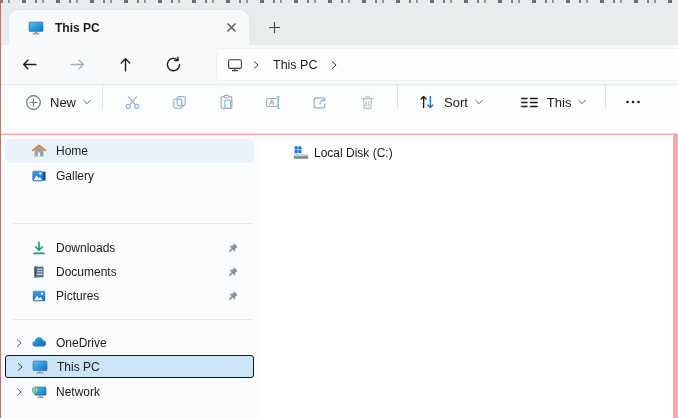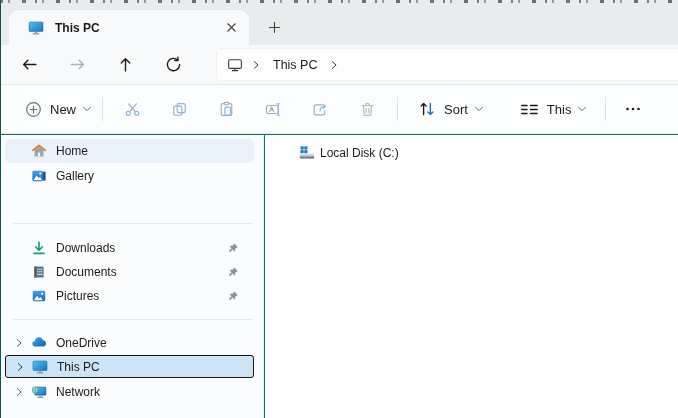--- a/index.html
+++ b/index.html
@@ -1,18 +1,18 @@
 <!DOCTYPE html>
 <html><head>
 <meta charset="utf-8">
 <style>
   * { margin:0; padding:0; box-sizing:border-box; }
   html,body { width:678px; height:418px; overflow:hidden; background:#fff;
     font-family:"Liberation Sans", sans-serif; color:#1b1b1b; }
-  .window { position:relative; width:678px; height:418px; background:#0f766e;
+  .window { position:relative; width:678px; height:418px; background:#fca5a5;
     border-left:1px solid rgba(0,0,0,.28); overflow:hidden; }
 
   
   .tabbar { position:absolute; left:0; top:0; width:678px; height:45px; background:#e9eced; }
   .fragments { position:absolute; left:0; top:0; width:678px; height:3px; opacity:.75;
     background:repeating-linear-gradient(90deg,#54585c 0 2px,transparent 2px 7px,#7a7e82 7px 9px,transparent 9px 21px,#45484c 21px 25px,transparent 25px 34px); }
   .tab { position:absolute; left:8px; top:10px; width:240px; height:35px; background:#f7f9fa;
     border-radius:9px 9px 0 0; display:flex; align-items:center; padding:0 6px 0 19px;
     box-shadow:0 -1px 1px rgba(0,0,0,.04); }
   .tab-title { font-size:12px; font-weight:700; margin-left:11px; flex:1; }
@@ -27,21 +27,21 @@
   .nav-btn { width:34px; height:34px; display:flex; align-items:center; justify-content:center;
     border-radius:4px; margin-right:14px; flex:0 0 auto; }
   .addressbar { height:31px; flex:1 1 auto; margin-left:13px; margin-right:-8px; background:#fdfdfe;
     border-radius:4px; display:flex; align-items:center; padding-left:10px;
     box-shadow:0 0 0 1px rgba(0,0,0,.03); }
   .addr-crumb { font-size:12.5px; margin:0 4px; }
   .addr-chev { margin:0 8px; display:flex; }
 
   
   .toolbar { position:absolute; left:0; top:85px; width:678px; height:49px; background:#fcfdfd;
-    border-bottom:1px solid #e4e6e8; display:flex; align-items:center; padding-left:20px; }
+    border-bottom:1px solid #e4e6e8; display:flex; padding-left:20px; }
   .tb-new { display:flex; align-items:center; height:34px; padding:0 4px; border-radius:4px; }
   .tb-new-label { font-size:13px; color:#191919; margin:0 6px 0 8px; }
   .tb-sep { width:1px; height:24px; background:#e0e3e5; margin:0 6px; flex:0 0 auto; }
   .tb-ib { width:47px; height:34px; display:flex; align-items:center; justify-content:center;
     border-radius:4px; flex:0 0 auto; }
   .tb-group { display:flex; align-items:center; height:34px; border-radius:4px; padding:0 6px; }
   .tb-group-label { font-size:13px; margin:0 6px 0 8px; }
   .tb-sort { margin-left:8px; } .tb-view { margin-left:24px; }
   .tb-sep3 { margin-left:12px; }
   .tb-more { width:34px; height:34px; margin-left:4px; display:flex; align-items:center; justify-content:center; border-radius:4px; }
@@ -54,21 +54,21 @@
   .srow .chev { width:16px; margin-left:6px; display:flex; justify-content:center; flex:0 0 auto; }
   .srow .sicon { width:16px; height:16px; margin-left:4px; flex:0 0 auto; }
   .srow.noexp .sicon { margin-left:26px; }
   .srow .slabel { margin-left:9px; flex:1; white-space:nowrap; }
   .srow .pin { margin-right:15px; display:flex; flex:0 0 auto; }
   .srow.hovered { background:#e9f2fb;border-radius:6px; }
   .srow.selected { background:#cbe4f6; border:1px solid #161616; border-radius:3px; }
   .ssep { position:absolute; left:12px; width:240px; height:1px; background:#e6e8ea; }
 
   
-  .main { position:absolute; left:264px; top:135px; width:414px; height:283px; background:#fff; }
+  .main { position:absolute; left:258px; top:135px; width:414px; height:283px; background:#fff; }
   .fitem { position:absolute; left:31px; top:7px; height:21px; display:flex; align-items:center;
     padding:0 6px 0 3px; border-radius:3px; }
   .fitem-label { font-size:12px; margin-left:5px; white-space:nowrap; }
 
   svg { display:block; }
 </style>
 </head>
 <body>
 
 <svg width="0" height="0" style="position:absolute">

